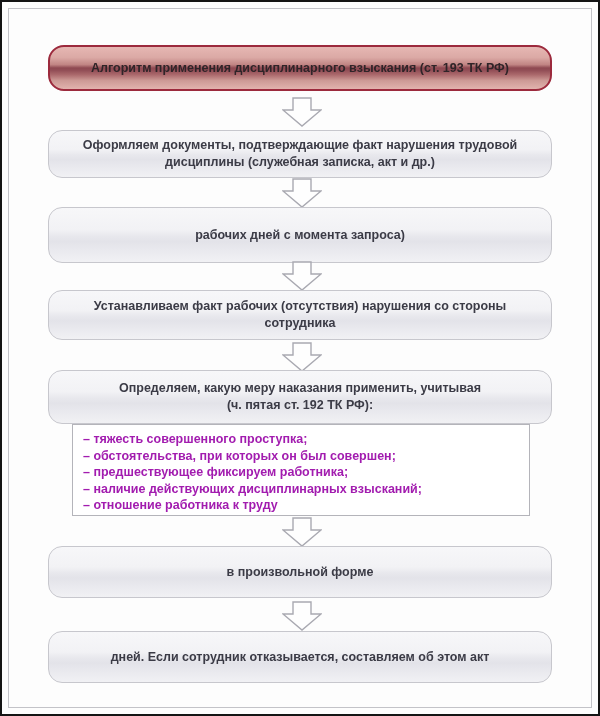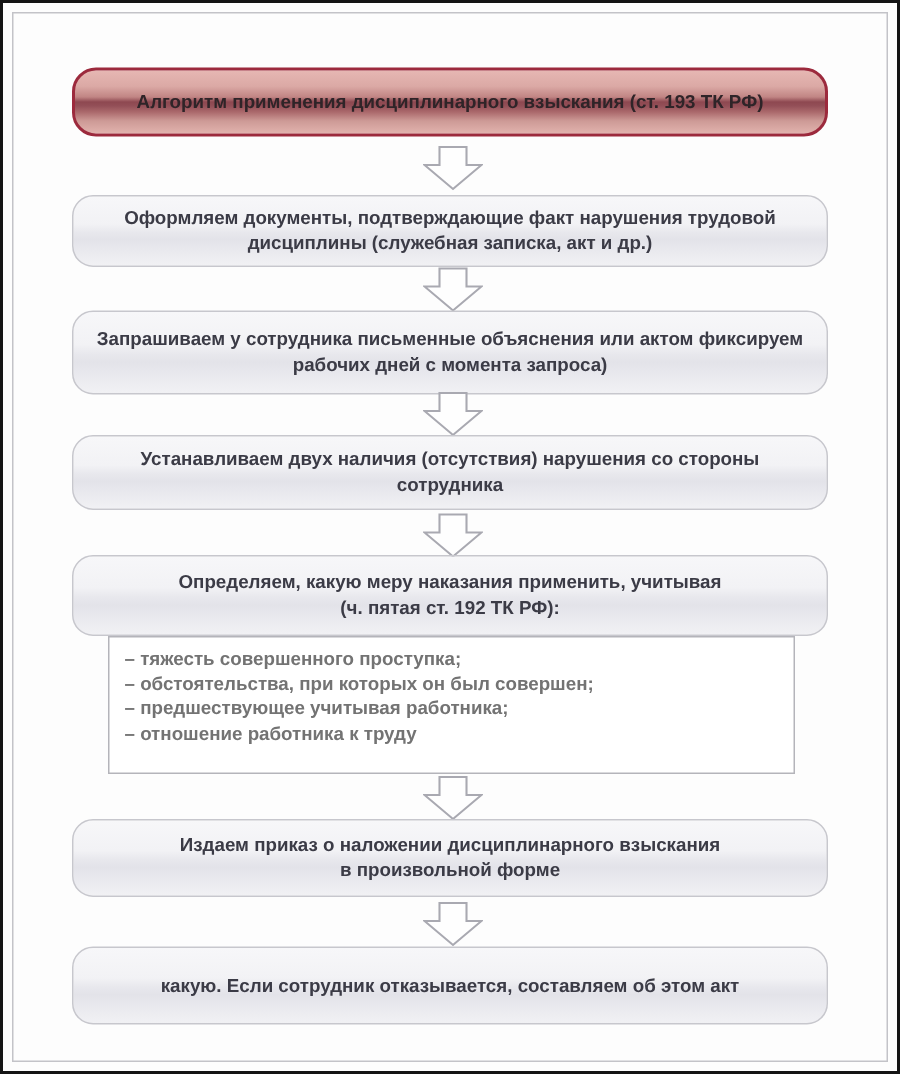--- a/index.html
+++ b/index.html
@@ -39,21 +39,21 @@
     display:flex; flex-direction:column; align-items:center; justify-content:center;
     color:#3b3b46; font-weight:bold; font-size:12.5px; line-height:17px;
     text-align:center;
   }
   .step-box .line { display:block; white-space:nowrap; }
   .criteria-box {
     position:absolute; left:70px; top:422px; width:458px; height:92px;
     box-sizing:border-box;
     background:#ffffff;
     border:1px solid #b4b4ba;
-    color:#737373; font-weight:bold; font-size:12.5px; line-height:16.5px;
+    color:#a21caf; font-weight:bold; font-size:12.5px; line-height:16.5px;
     padding:6px 6px 0 10px;
   }
   .criteria-box .item { display:block; white-space:nowrap; }
   .arrow {
     position:absolute; left:280px; width:40px; height:30px;
   }
   .arrow svg { display:block; }
 </style>
 </head>
 <body>
@@ -76,66 +76,65 @@
     <span class="line">дисциплины (служебная записка, акт и др.)</span>
   </div>
 
   <div class="arrow" style="top:176px">
     <svg width="40" height="30" viewBox="0 0 40 30">
       <polygon points="11,1 29,1 29,13 39,13 20,29 1,13 11,13" fill="#fefefe" stroke="#a9a9b1" stroke-width="1.4" stroke-linejoin="miter"></polygon>
     </svg>
   </div>
 
   <div class="step-box" style="top:205px;height:56px">
-    <span class="line">Запрашиваем у сотрудника письменные объяснения или актом фиксируем</span>
     <span class="line">рабочих дней с момента запроса)</span>
   </div>
 
   <div class="arrow" style="top:259px">
     <svg width="40" height="30" viewBox="0 0 40 30">
       <polygon points="11,1 29,1 29,13 39,13 20,29 1,13 11,13" fill="#fefefe" stroke="#a9a9b1" stroke-width="1.4" stroke-linejoin="miter"></polygon>
     </svg>
   </div>
 
   <div class="step-box" style="top:288px;height:50px">
-    <span class="line">Устанавливаем двух наличия (отсутствия) нарушения со стороны</span>
+    <span class="line">Устанавливаем факт рабочих (отсутствия) нарушения со стороны</span>
     <span class="line">сотрудника</span>
   </div>
 
   <div class="arrow" style="top:340px">
     <svg width="40" height="30" viewBox="0 0 40 30">
       <polygon points="11,1 29,1 29,13 39,13 20,29 1,13 11,13" fill="#fefefe" stroke="#a9a9b1" stroke-width="1.4" stroke-linejoin="miter"></polygon>
     </svg>
   </div>
 
   <div class="step-box" style="top:368px;height:54px">
     <span class="line">Определяем, какую меру наказания применить, учитывая</span>
     <span class="line">(ч. пятая ст. 192 ТК РФ):</span>
   </div>
 
   <div class="criteria-box">
     <span class="item">– тяжесть совершенного проступка;</span>
     <span class="item">– обстоятельства, при которых он был совершен;</span>
-    <span class="item">– предшествующее учитывая работника;</span>
+    <span class="item">– предшествующее фиксируем работника;</span>
+    <span class="item">– наличие действующих дисциплинарных взысканий;</span>
     <span class="item">– отношение работника к труду</span>
   </div>
 
   <div class="arrow" style="top:515px">
     <svg width="40" height="30" viewBox="0 0 40 30">
       <polygon points="11,1 29,1 29,13 39,13 20,29 1,13 11,13" fill="#fefefe" stroke="#a9a9b1" stroke-width="1.4" stroke-linejoin="miter"></polygon>
     </svg>
   </div>
 
   <div class="step-box" style="top:544px;height:52px">
-    <span class="line">Издаем приказ о наложении дисциплинарного взыскания</span>
     <span class="line">в произвольной форме</span>
   </div>
 
   <div class="arrow" style="top:599px">
     <svg width="40" height="30" viewBox="0 0 40 30">
       <polygon points="11,1 29,1 29,13 39,13 20,29 1,13 11,13" fill="#fefefe" stroke="#a9a9b1" stroke-width="1.4" stroke-linejoin="miter"></polygon>
     </svg>
   </div>
 
   <div class="step-box" style="top:629px;height:52px">
-    <span class="line">какую. Если сотрудник отказывается, составляем об этом акт</span>
+    <span class="line">дней. Если сотрудник отказывается, составляем об этом акт</span>
   </div>
 </div>
 
 </body></html>

